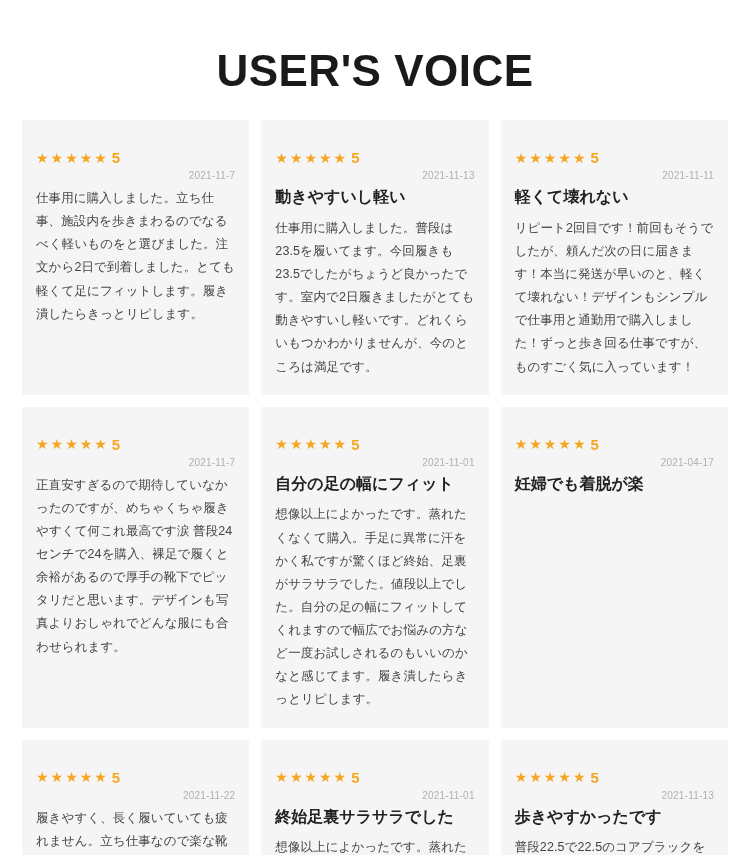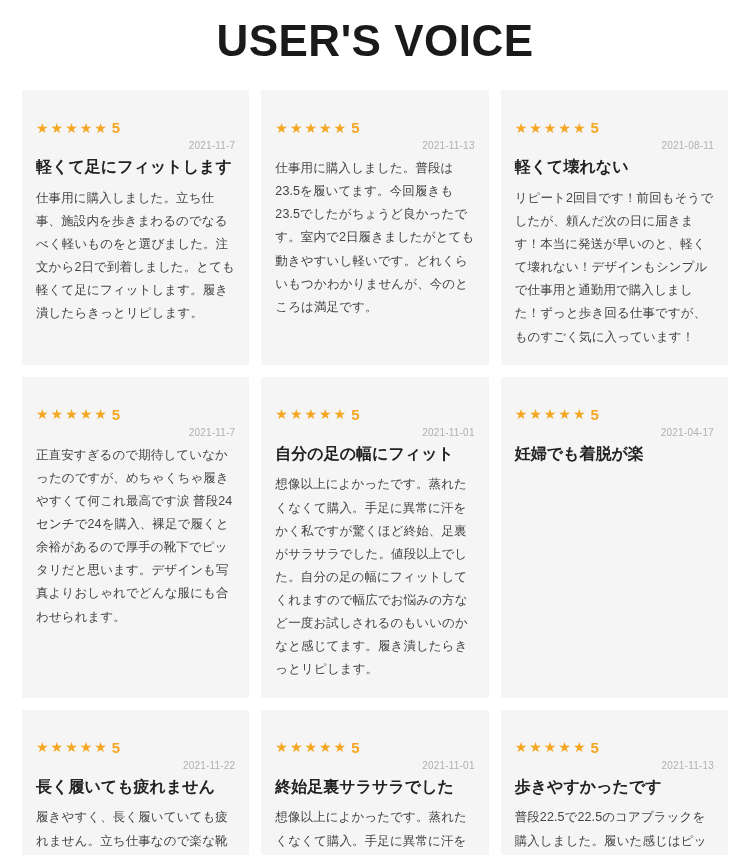--- a/index.html
+++ b/index.html
@@ -20,21 +20,21 @@
     box-sizing: border-box;
     padding: 0 22px;
     position: relative;
   }
   .page-title {
     text-align: center;
     font-size: 44px;
     font-weight: bold;
     letter-spacing: 0.5px;
     color: #1a1a1a;
-    margin: 16px 0 24px 0;
+    margin: 46px 0 24px 0;
     font-family: "Liberation Sans", sans-serif;
   }
   .grid {
     display: grid;
     grid-template-columns: repeat(3, 1fr);
     column-gap: 12px;
     row-gap: 12px;
   }
   .card {
     background: #f5f5f5;
@@ -96,50 +96,50 @@
         <div class="rating">
           <span class="star">★</span>
           <span class="star">★</span>
           <span class="star">★</span>
           <span class="star">★</span>
           <span class="star">★</span>
           <span class="rating-num">5</span>
         </div>
         <div class="date">2021-11-7</div>
       </div>
-      <div class="card-title">軽くて足にフィットします</div>
       <div class="card-body">仕事用に購入しました。立ち仕事、施設内を歩きまわるのでなるべく軽いものをと選びました。注文から2日で到着しました。とても軽くて足にフィットします。履き潰したらきっとリピします。</div>
     </div>
 
     <div class="card">
       <div class="card-head">
         <div class="rating">
           <span class="star">★</span>
           <span class="star">★</span>
           <span class="star">★</span>
           <span class="star">★</span>
           <span class="star">★</span>
           <span class="rating-num">5</span>
         </div>
         <div class="date">2021-11-13</div>
       </div>
+      <div class="card-title">動きやすいし軽い</div>
       <div class="card-body">仕事用に購入しました。普段は23.5を履いてます。今回履きも23.5でしたがちょうど良かったです。室内で2日履きましたがとても動きやすいし軽いです。どれくらいもつかわかりませんが、今のところは満足です。</div>
     </div>
 
     <div class="card">
       <div class="card-head">
         <div class="rating">
           <span class="star">★</span>
           <span class="star">★</span>
           <span class="star">★</span>
           <span class="star">★</span>
           <span class="star">★</span>
           <span class="rating-num">5</span>
         </div>
-        <div class="date">2021-08-11</div>
+        <div class="date">2021-11-11</div>
       </div>
       <div class="card-title">軽くて壊れない</div>
       <div class="card-body">リピート2回目です！前回もそうでしたが、頼んだ次の日に届きます！本当に発送が早いのと、軽くて壊れない！デザインもシンプルで仕事用と通勤用で購入しました！ずっと歩き回る仕事ですが、ものすごく気に入っています！</div>
     </div>
 
     <div class="card">
       <div class="card-head">
         <div class="rating">
           <span class="star">★</span>
           <span class="star">★</span>
@@ -189,21 +189,20 @@
         <div class="rating">
           <span class="star">★</span>
           <span class="star">★</span>
           <span class="star">★</span>
           <span class="star">★</span>
           <span class="star">★</span>
           <span class="rating-num">5</span>
         </div>
         <div class="date">2021-11-22</div>
       </div>
-      <div class="card-title">長く履いても疲れません</div>
       <div class="card-body">履きやすく、長く履いていても疲れません。立ち仕事なので楽な靴を探していました。欲しい色が売り切れでしたがもう一足購入しました。</div>
     </div>
 
     <div class="card">
       <div class="card-head">
         <div class="rating">
           <span class="star">★</span>
           <span class="star">★</span>
           <span class="star">★</span>
           <span class="star">★</span>

